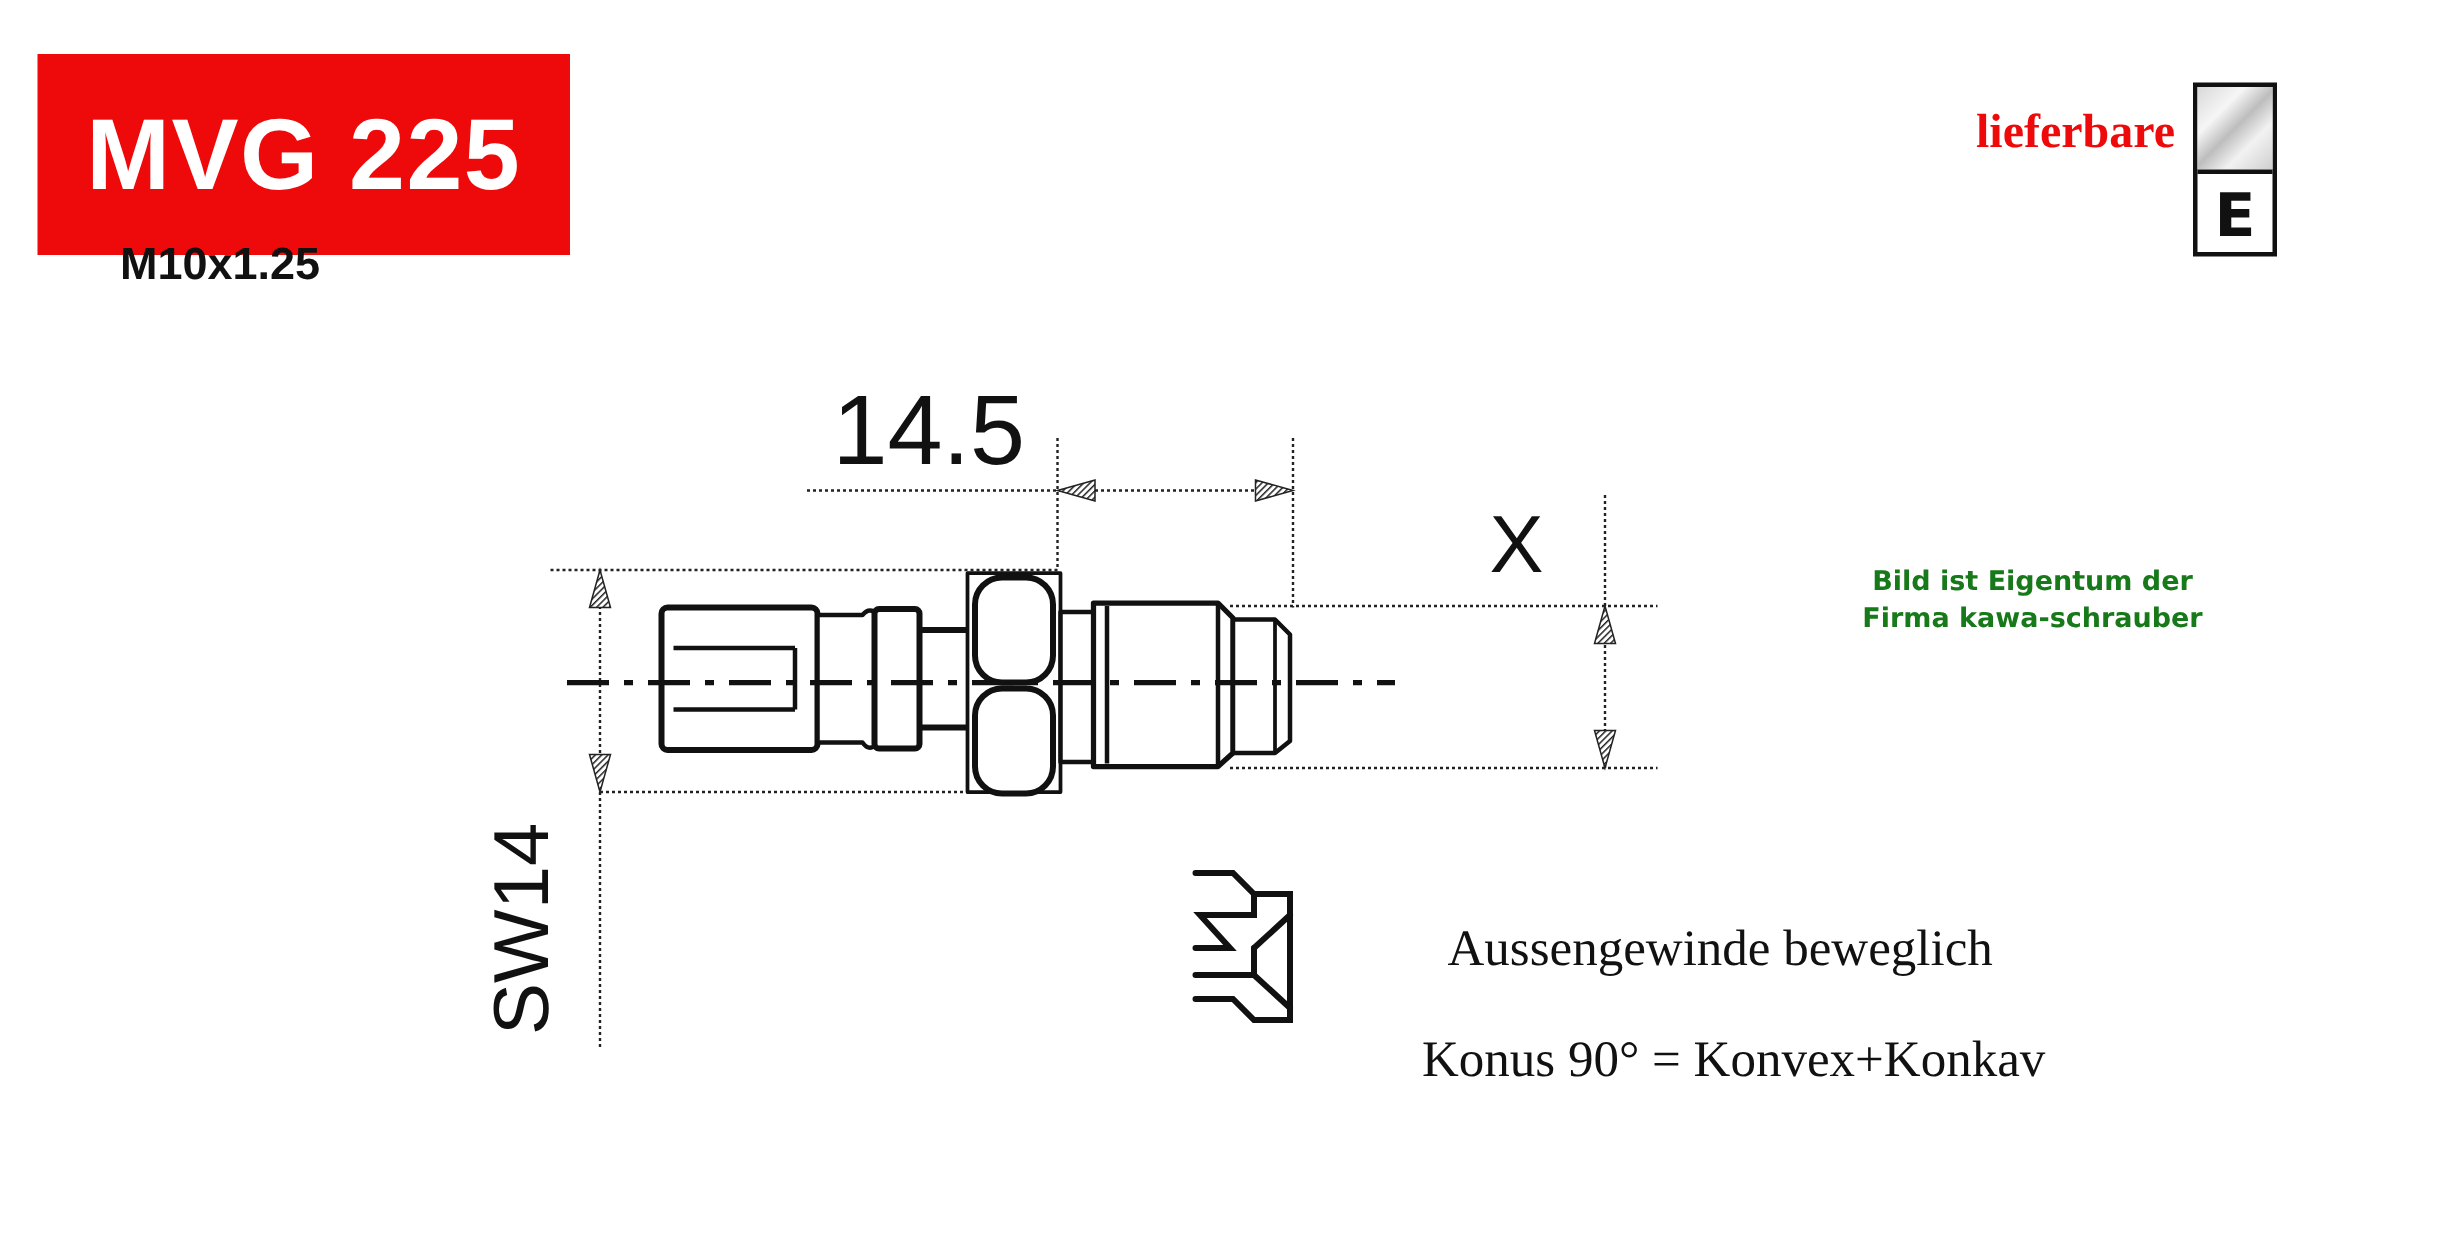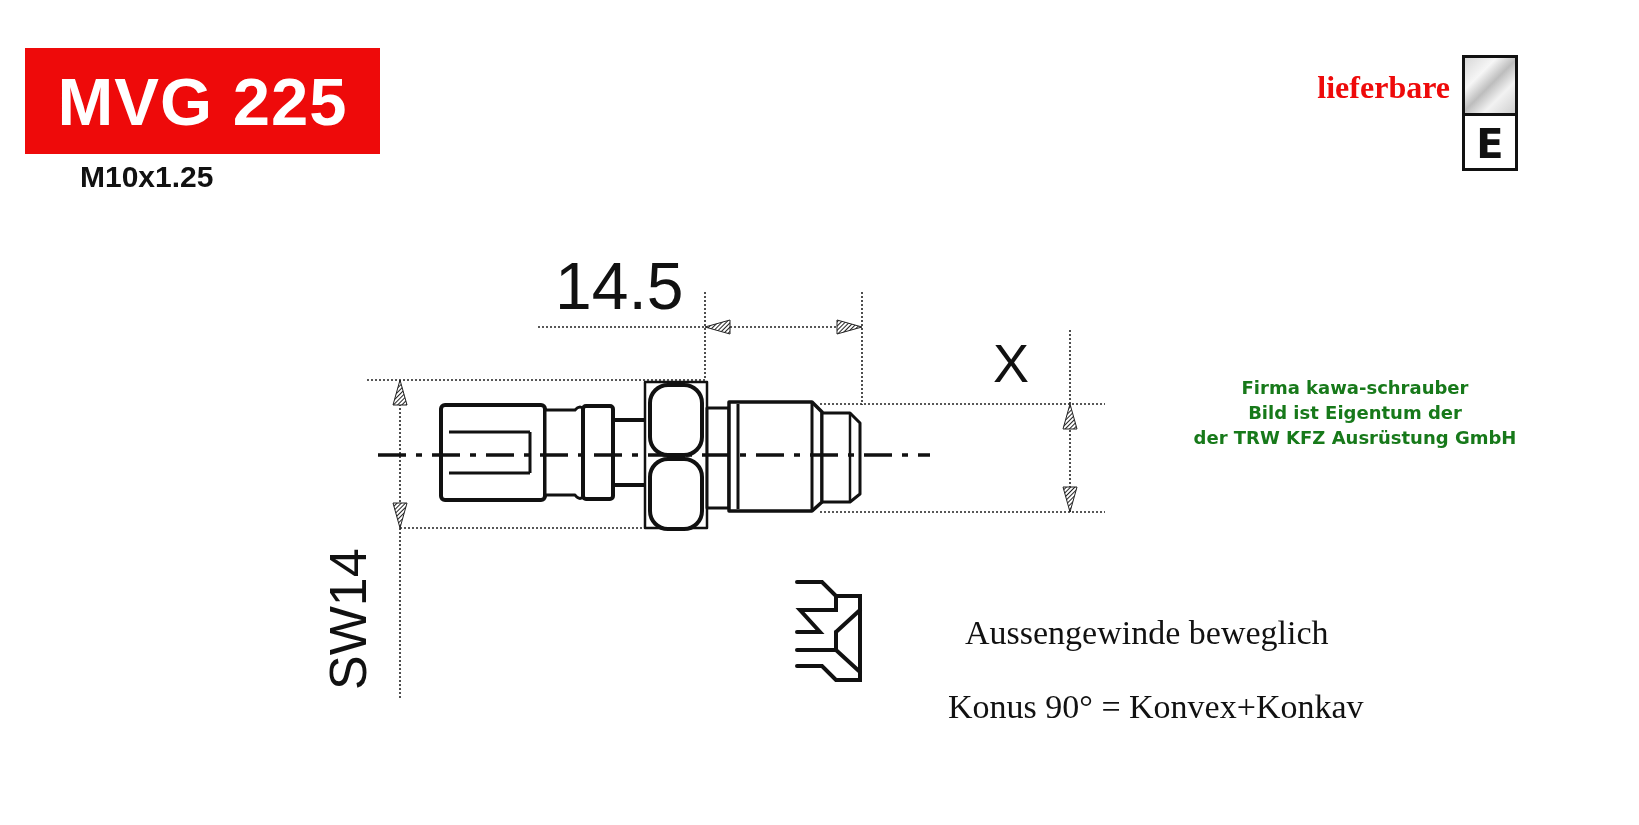--- a/index.html
+++ b/index.html
@@ -1,18 +1,18 @@
 <!DOCTYPE html>
 <html><head>
 <meta charset="utf-8">
 <style>
   html, body { margin:0; padding:0; background:#ffffff; }
   body { width:1639px; height:825px; position:relative; overflow:hidden; font-family:"Liberation Sans", sans-serif; }
   .abs { position:absolute; }
-  .title-box { left:25px; top:48px; width:355px; height:106px; background:#ee0a0a; display:flex; align-items:center; justify-content:center; }
+  .title-box { left:25px; top:36px; width:355px; height:134px; background:#ee0a0a; display:flex; align-items:center; justify-content:center; }
   .title-text { color:#fff; font-weight:bold; font-size:67px; letter-spacing:1px; font-family:"Liberation Sans", sans-serif; }
   .thread { left:80px; top:160px; font-size:30px; font-weight:bold; color:#111; font-family:"Liberation Sans", sans-serif; }
   .colors-label { left:1195px; top:60px; width:255px; text-align:right; color:#ee0a0a; font-weight:bold; font-size:32px; line-height:54px; font-family:Liberation Serif, serif; }
   .swatch { left:1462px; top:55px; width:56px; height:116px; border:3px solid #111; box-sizing:border-box; }
   .swatch-top { height:55px; background:linear-gradient(135deg,#d8d8d8 0%,#f6f6f6 30%,#bdbdbd 50%,#f2f2f2 70%,#cfcfcf 100%); border-bottom:3px solid #111; }
   .swatch-bot { height:55px; display:flex; align-items:center; justify-content:center; font-weight:bold; font-size:40px; color:#111; font-family:"DejaVu Sans", sans-serif; }
   .credit { left:1170px; top:375px; width:370px; text-align:center; color:#17791a; font-weight:bold; font-size:18px; line-height:25px; font-family:"DejaVu Sans", sans-serif; }
   .dim { font-size:66px; color:#111; font-family:"Liberation Sans", sans-serif; }
   .note { font-size:34px; color:#111; font-family:Liberation Serif, serif; }
 </style>
@@ -26,23 +26,22 @@
 
 <div class="abs colors-label">
   <div>lieferbare</div>
 </div>
 <div class="abs swatch">
   <div class="swatch-top"></div>
   <div class="swatch-bot">E</div>
 </div>
 
 <div class="abs credit">
+  <div>Bild ist Eigentum der</div>
   <div>Firma kawa-schrauber</div>
-  <div>Bild ist Eigentum der</div>
-  <div>der TRW KFZ Ausrüstung GmbH</div>
 </div>
 
 <svg class="abs" style="left:0;top:0" width="1639" height="825">
   <defs>
     <pattern id="hatch" width="3" height="3" patternUnits="userSpaceOnUse" patternTransform="rotate(45)">
       <rect width="3" height="3" fill="#fff"></rect>
         <line x1="0" y1="0" x2="0" y2="3" stroke="#222" stroke-width="2"></line>
     </pattern>
   </defs>
   <g fill="none" stroke="#222" stroke-width="1.6" stroke-dasharray="2 2">

